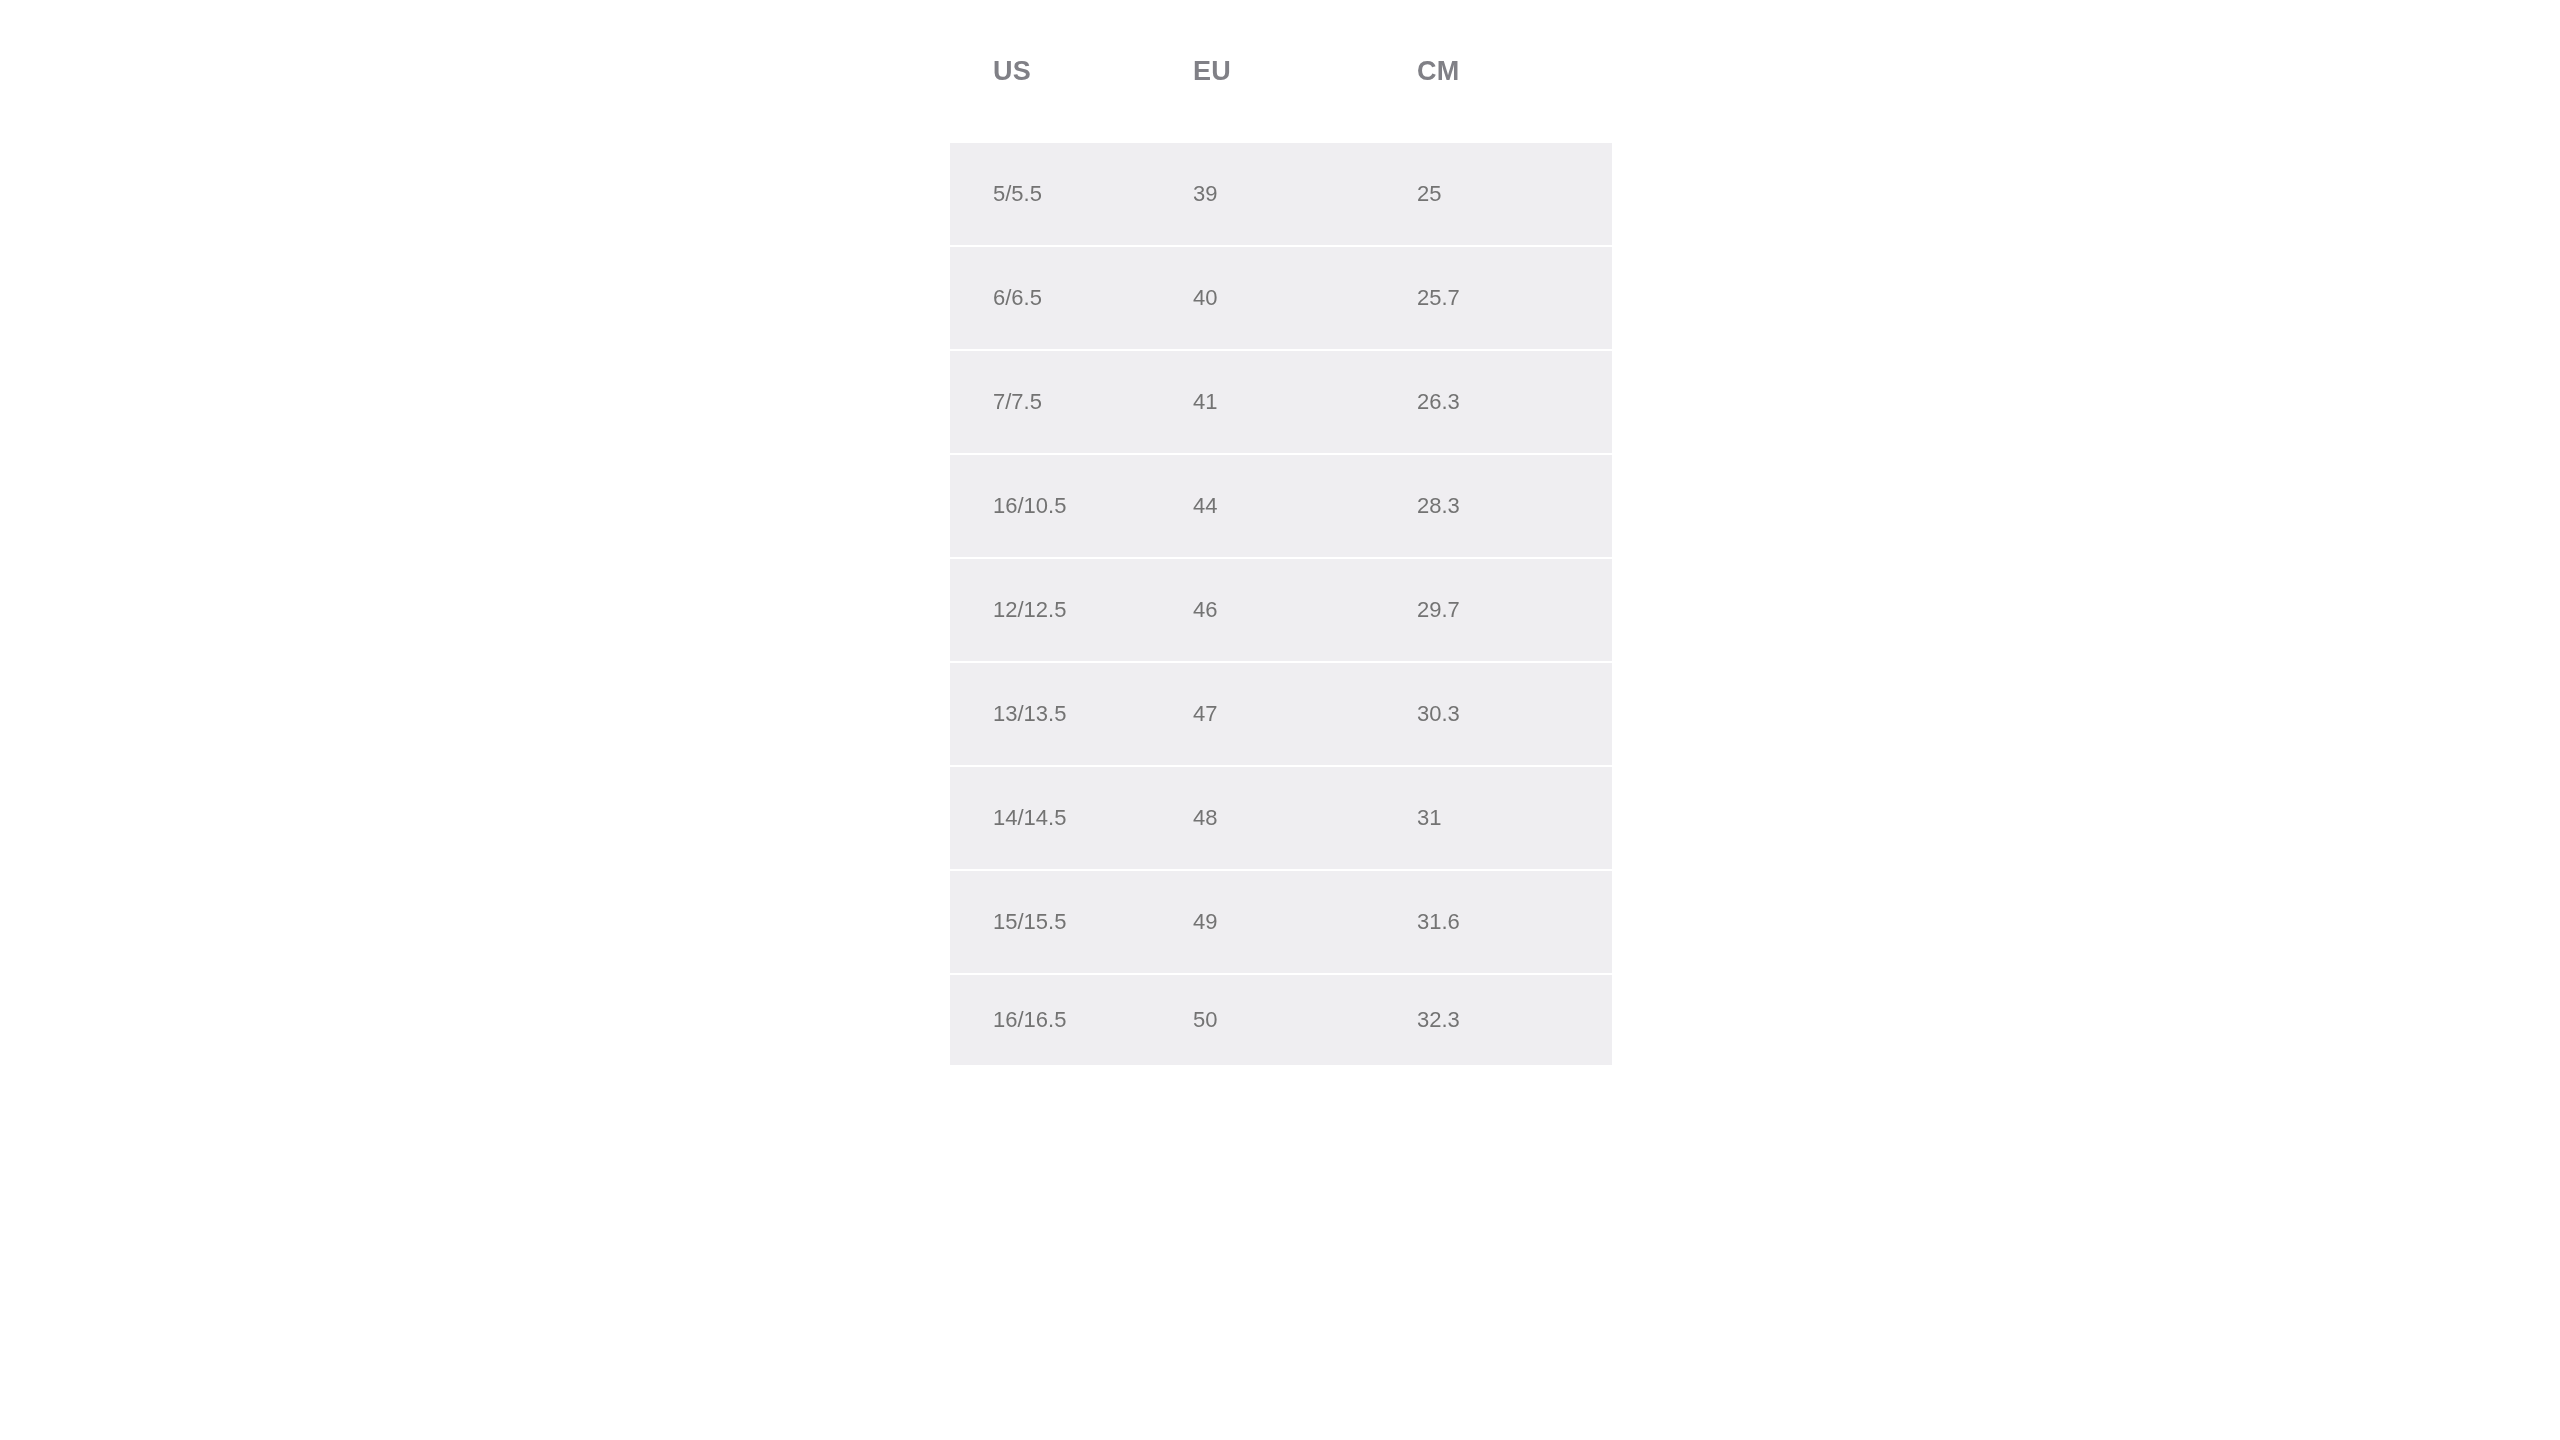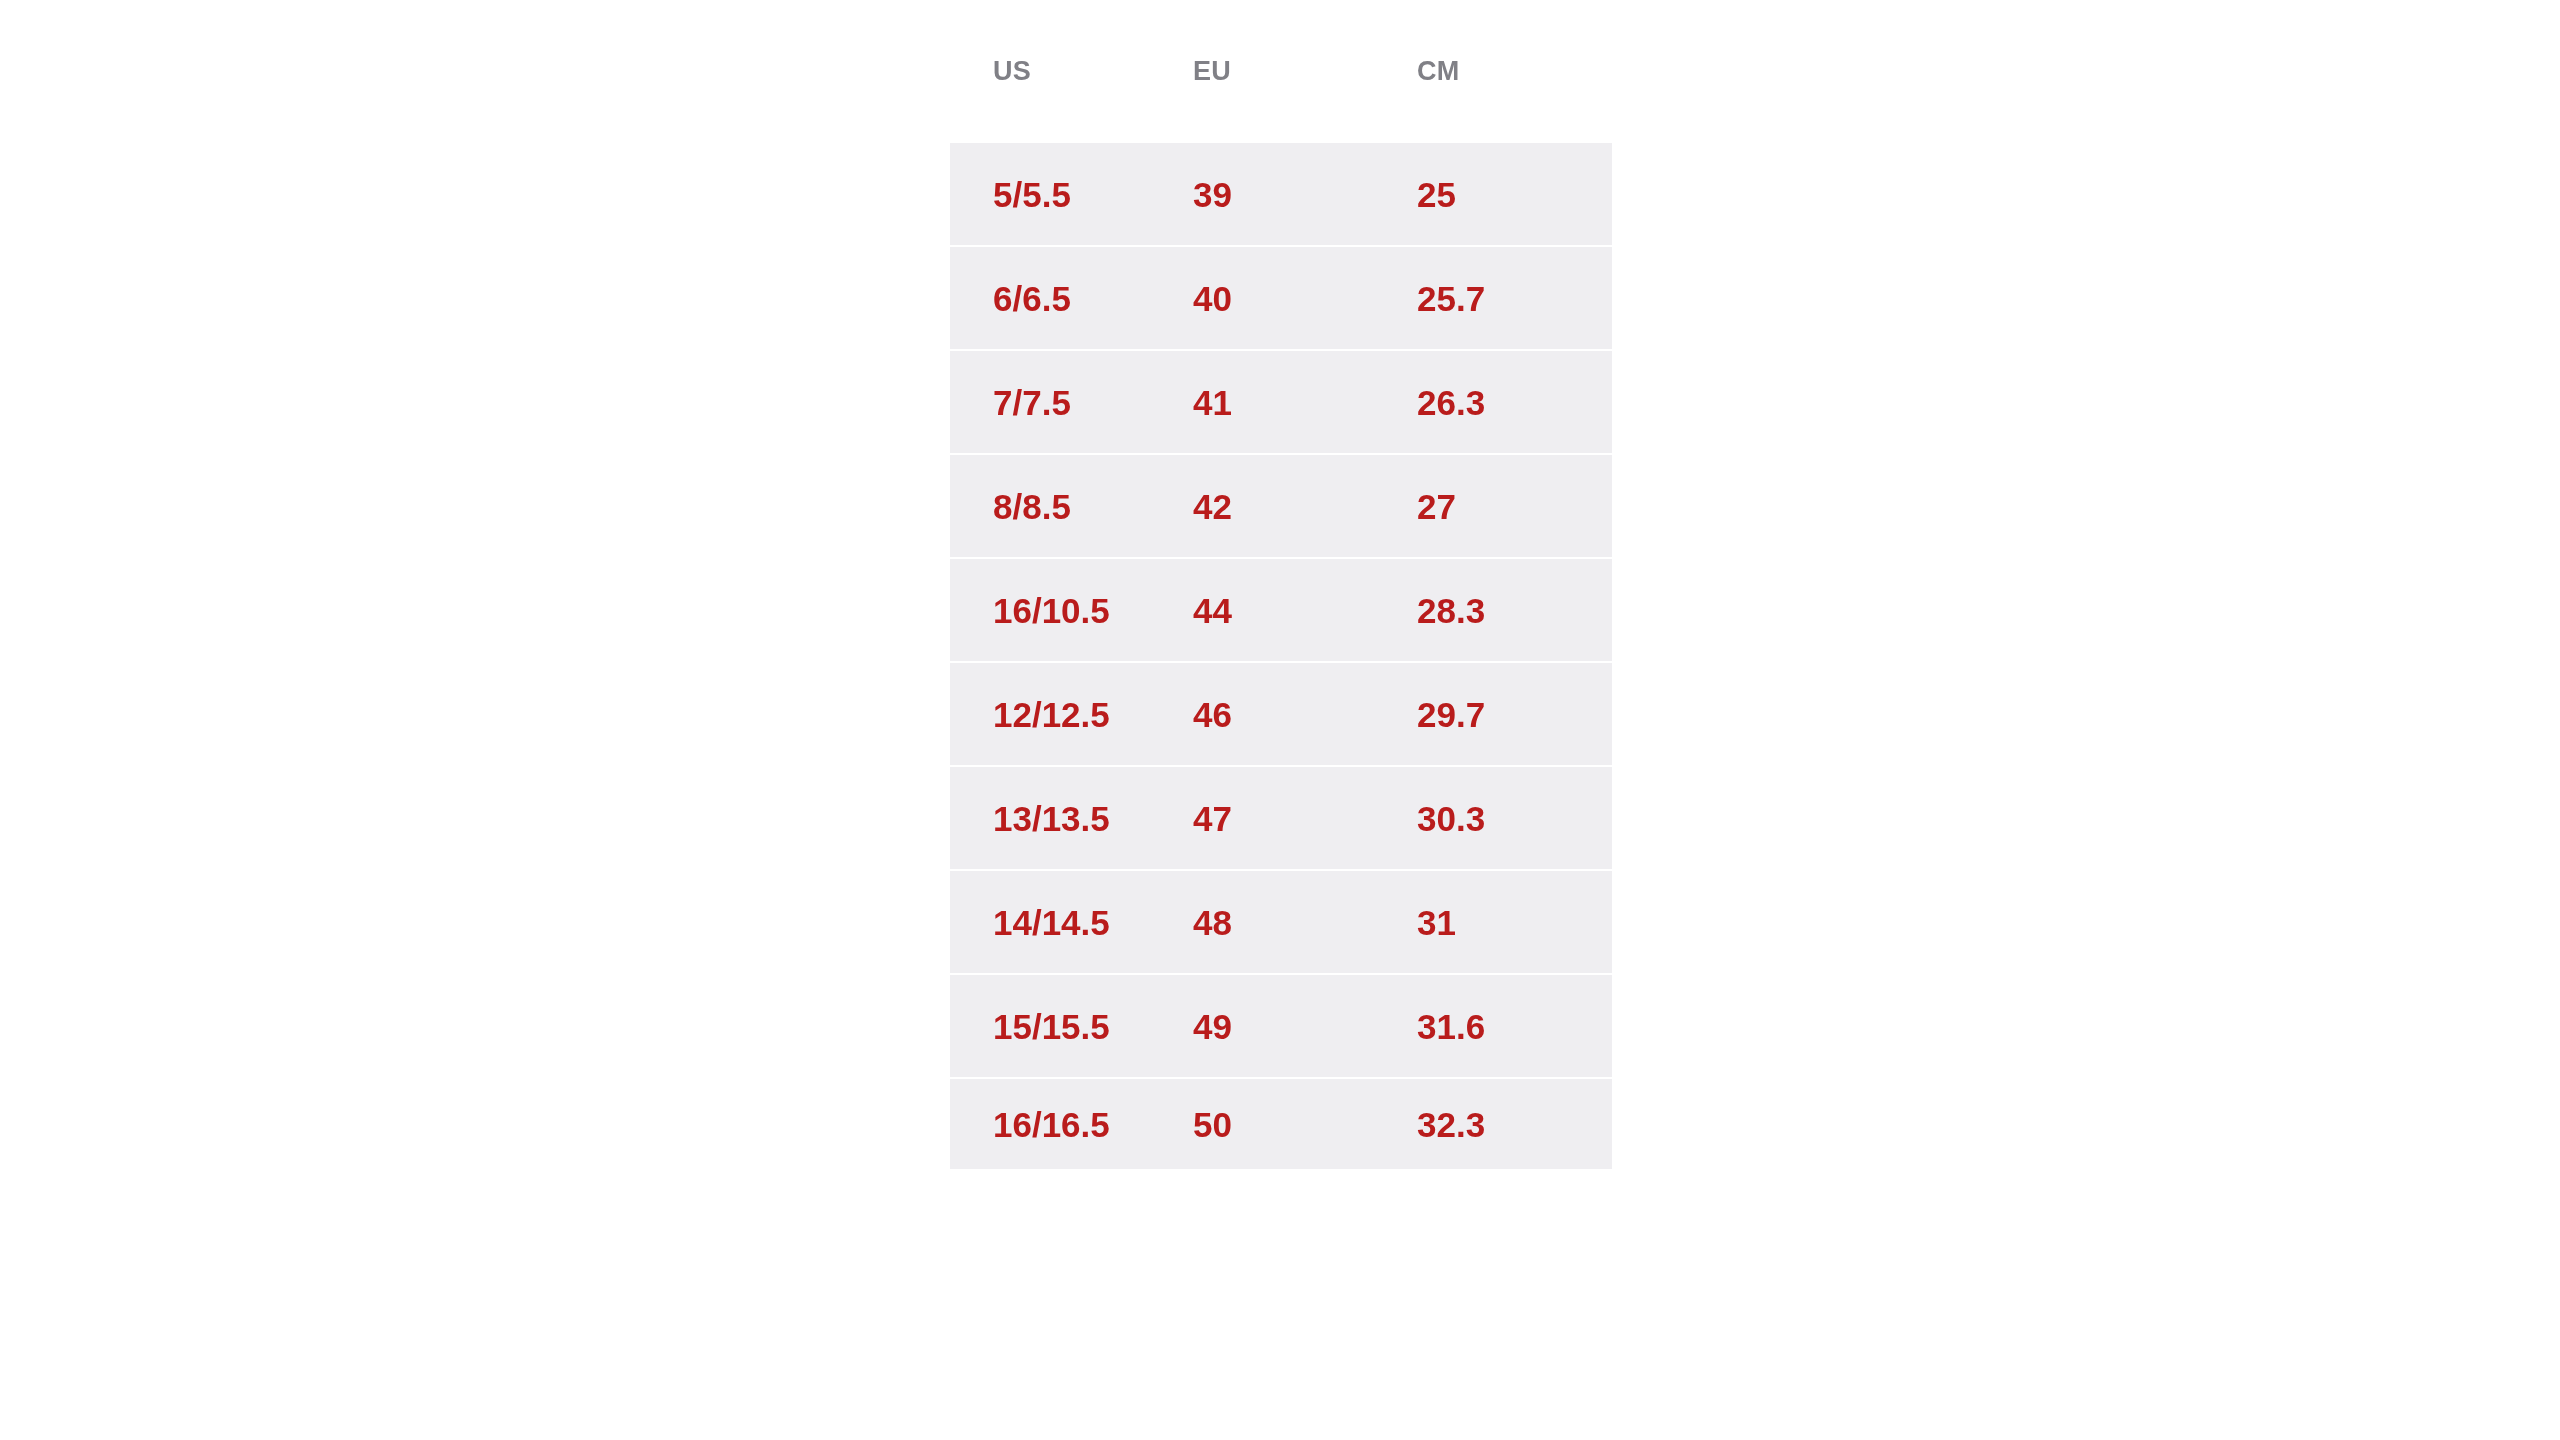--- a/index.html
+++ b/index.html
@@ -59,23 +59,23 @@
     background: #efeef1;
     align-items: center;
     border-bottom: 2px solid #ffffff;
     box-sizing: border-box;
   }
   .chart-row:last-child {
     border-bottom: none;
     height: 90px;
   }
   .chart-row .cell {
-    color: #b91c1c;
-    font-size: 35px;
-    font-weight: bold;
+    color: #737373;
+    font-size: 22px;
+    font-weight: normal;
     line-height: 1;
     box-sizing: border-box;
   }
 
   
   .cell.col-us {
     width: 222px;
     padding-left: 43px;
   }
   .cell.col-eu {
@@ -113,25 +113,20 @@
         <div class="cell col-eu">40</div>
         <div class="cell col-cm">25.7</div>
       </div>
 
       <div class="chart-row">
         <div class="cell col-us">7/7.5</div>
         <div class="cell col-eu">41</div>
         <div class="cell col-cm">26.3</div>
       </div>
 
-      <div class="chart-row">
-        <div class="cell col-us">8/8.5</div>
-        <div class="cell col-eu">42</div>
-        <div class="cell col-cm">27</div>
-      </div>
 
 
       <div class="chart-row">
         <div class="cell col-us">16/10.5</div>
         <div class="cell col-eu">44</div>
         <div class="cell col-cm">28.3</div>
       </div>
 
 
       <div class="chart-row">

